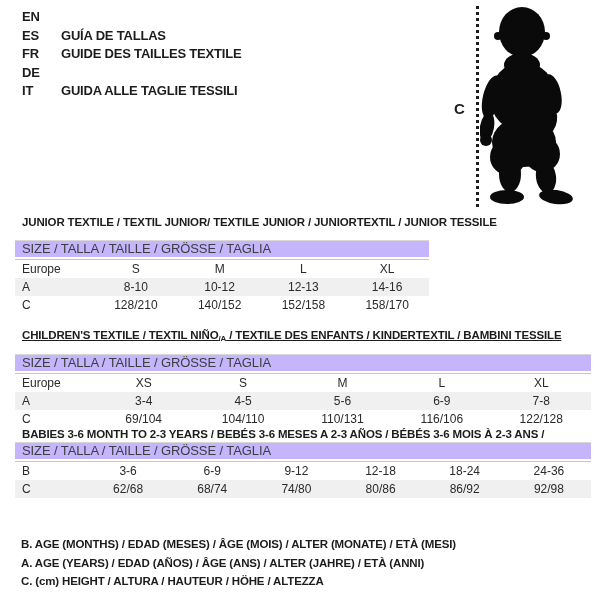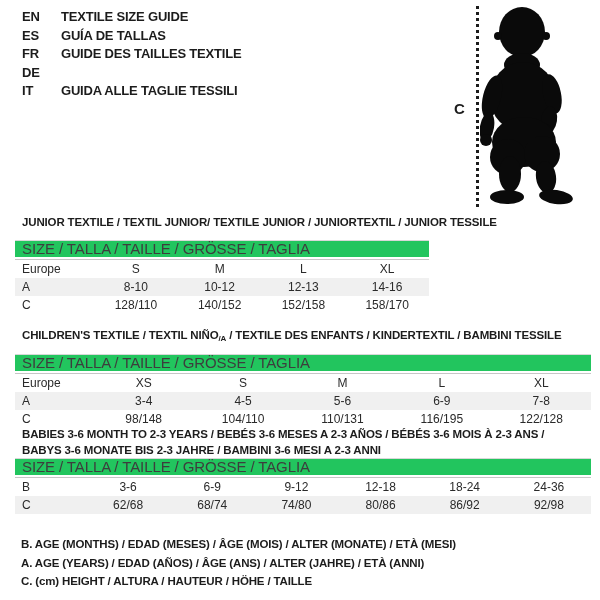--- a/index.html
+++ b/index.html
@@ -19,25 +19,25 @@
   .baby-svg{position:absolute;left:30px;top:2px;}
   .baby-svg *{fill:#0a0a0a;}
 
   
   .tbl{position:absolute;left:15px;}
   .t1{top:215px;width:414px;}
   .t2{top:328px;width:576px;}
   .t3{top:426px;width:576px;}
   .tbl-title{font-weight:bold;font-size:11.5px;line-height:14px;letter-spacing:-0.15px;
              margin:0 0 11px 7px;white-space:nowrap;}
-  .t2 .tbl-title{margin-bottom:8px;}
+  .t2 .tbl-title{margin-bottom:8px;text-decoration:underline;}
   .t3 .tbl-title{line-height:16px;margin-bottom:0;white-space:normal;}
   .tbl-title .sub{font-size:8px;vertical-align:-2px;}
-  .size-bar{height:16px;background:#22c55e;border-top:1px solid #d8d8d8;color:#3d3d3d;
-            font-size:15px;line-height:16px;padding-left:7px;letter-spacing:-0.1px;margin-bottom:2px;}
+  .size-bar{height:16px;background:#c4b5fd;border-top:1px solid #d8d8d8;color:#3d3d3d;
+            font-size:13px;line-height:16px;padding-left:7px;letter-spacing:-0.1px;margin-bottom:2px;}
   table.size-table{width:100%;border-collapse:collapse;table-layout:fixed;border-top:1px solid #c6c6c6;}
   .size-table td{font-size:12px;height:18px;padding:0;text-align:center;color:#2a2a2a;
                  line-height:18px;vertical-align:middle;}
   .size-table td.rowlabel{text-align:left;padding-left:7px;margin-top:20px;}
   .t1 td.rowlabel{width:72px;}
   .t2 td.rowlabel{width:72px;}
   .t3 td.rowlabel{width:64px;}
   tr.stripe{background:#f0f0f0;}
 
   
@@ -45,21 +45,20 @@
          line-height:18.5px;letter-spacing:-0.15px;}
 </style>
 </head>
 <body>
 
 <div class="page">
 
   <div class="lang-legend">
       <div class="lang-row">
         <span class="lang-code">EN</span>
-        <span>TEXTILE SIZE GUIDE</span>
       </div>
       <div class="lang-row">
         <span class="lang-code">ES</span>
         <span>GUÍA DE TALLAS</span>
       </div>
       <div class="lang-row">
         <span class="lang-code">FR</span>
         <span>GUIDE DES TAILLES TEXTILE</span>
       </div>
       <div class="lang-row">
@@ -110,21 +109,21 @@
           </tr>
           <tr class="stripe">
             <td class="rowlabel">A</td>
             <td>8-10</td>
             <td>10-12</td>
             <td>12-13</td>
             <td>14-16</td>
           </tr>
           <tr>
             <td class="rowlabel">C</td>
-            <td>128/110</td>
+            <td>128/210</td>
             <td>140/152</td>
             <td>152/158</td>
             <td>158/170</td>
           </tr>
         </tbody>
       </table>
     </section>
   <section class="tbl t2">
       <div class="tbl-title"><span>CHILDREN'S TEXTILE / TEXTIL NIÑO</span><span class="sub">/A</span><span> / TEXTILE DES ENFANTS / KINDERTEXTIL / BAMBINI TESSILE</span></div>
       <div class="size-bar">SIZE / TALLA / TAILLE / GRÖSSE / TAGLIA</div>
@@ -141,31 +140,31 @@
           <tr class="stripe">
             <td class="rowlabel">A</td>
             <td>3-4</td>
             <td>4-5</td>
             <td>5-6</td>
             <td>6-9</td>
             <td>7-8</td>
           </tr>
           <tr>
             <td class="rowlabel">C</td>
-            <td>98/148</td>
+            <td>69/104</td>
             <td>104/110</td>
             <td>110/131</td>
-            <td>116/195</td>
+            <td>116/106</td>
             <td>122/128</td>
           </tr>
         </tbody>
       </table>
     </section>
   <section class="tbl t3">
-      <div class="tbl-title"><span>BABIES 3-6 MONTH TO 2-3 YEARS / BEBÉS 3-6 MESES A 2-3 AÑOS / BÉBÉS 3-6 MOIS À 2-3 ANS /</span><br><span>BABYS 3-6 MONATE BIS 2-3 JAHRE / BAMBINI 3-6 MESI A 2-3 ANNI</span></div>
+      <div class="tbl-title"><span>BABIES 3-6 MONTH TO 2-3 YEARS / BEBÉS 3-6 MESES A 2-3 AÑOS / BÉBÉS 3-6 MOIS À 2-3 ANS /</span><br></div>
       <div class="size-bar">SIZE / TALLA / TAILLE / GRÖSSE / TAGLIA</div>
       <table class="size-table">
         <tbody>
           <tr>
             <td class="rowlabel">B</td>
             <td>3-6</td>
             <td>6-9</td>
             <td>9-12</td>
             <td>12-18</td>
             <td>18-24</td>
@@ -180,16 +179,16 @@
             <td>86/92</td>
             <td>92/98</td>
           </tr>
         </tbody>
       </table>
     </section>
 
   <div class="notes">
       <div>B. AGE (MONTHS) / EDAD (MESES) / ÂGE (MOIS) / ALTER (MONATE) / ETÀ (MESI)</div>
       <div>A. AGE (YEARS) / EDAD (AÑOS) / ÂGE (ANS) / ALTER (JAHRE) / ETÀ (ANNI)</div>
-      <div>C. (cm) HEIGHT / ALTURA / HAUTEUR / HÖHE / TAILLE</div>
+      <div>C. (cm) HEIGHT / ALTURA / HAUTEUR / HÖHE / ALTEZZA</div>
     </div>
 
 </div>
 
 </body></html>

